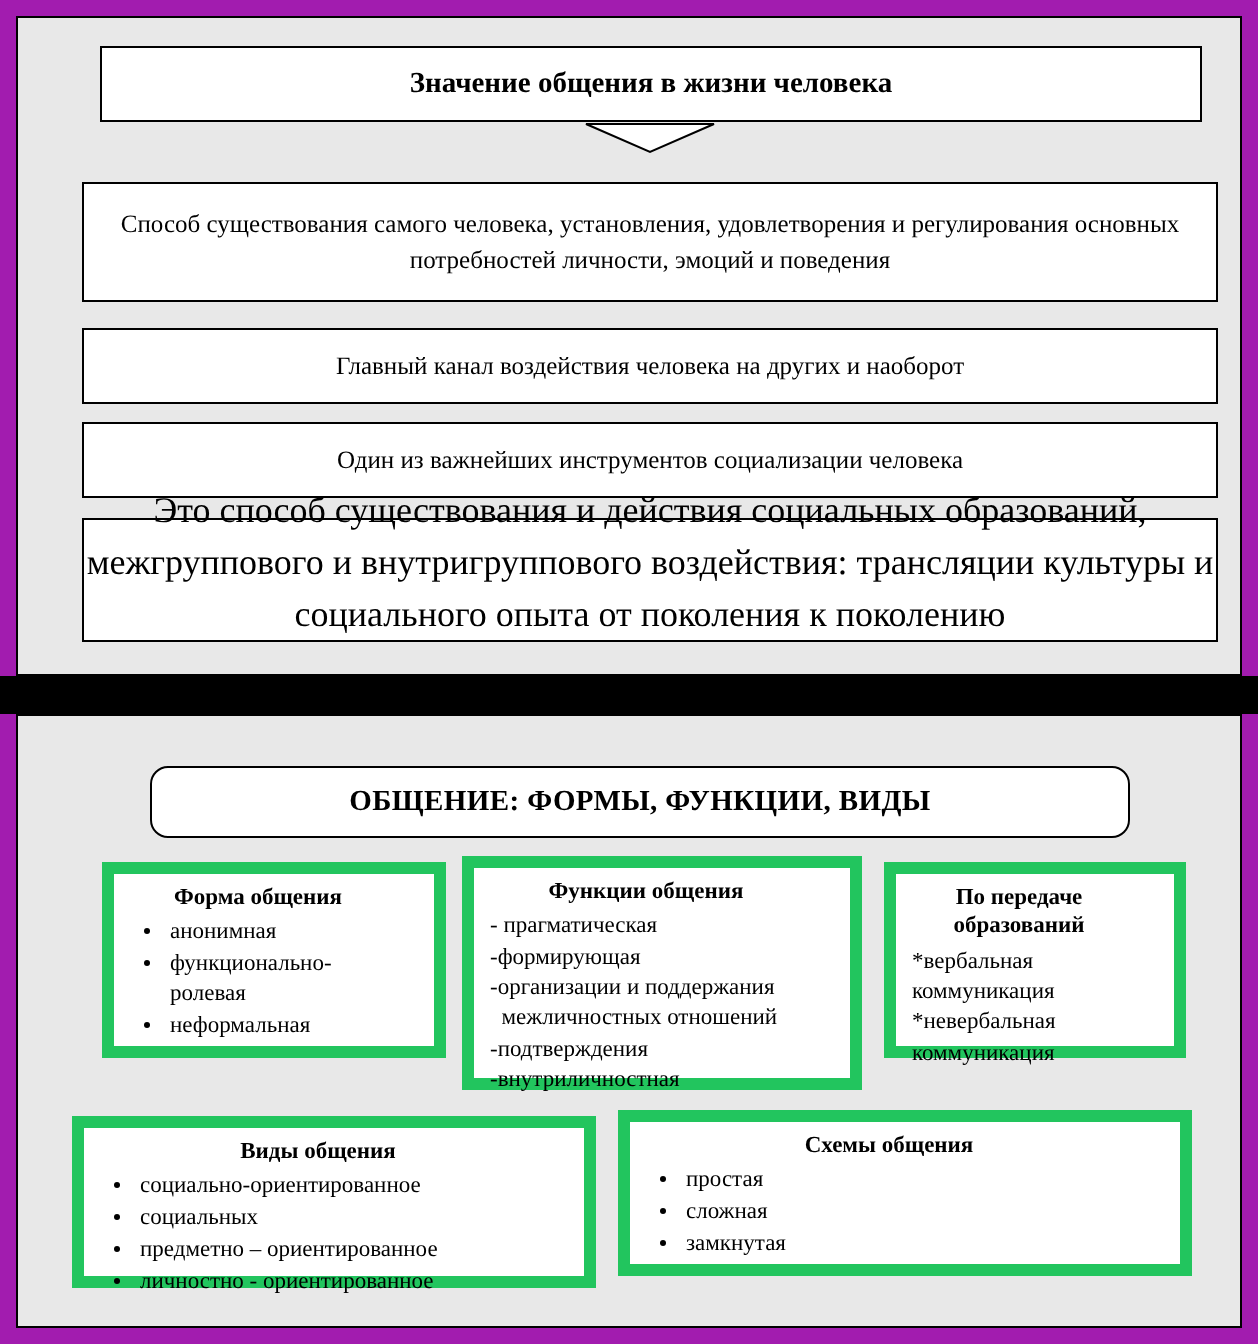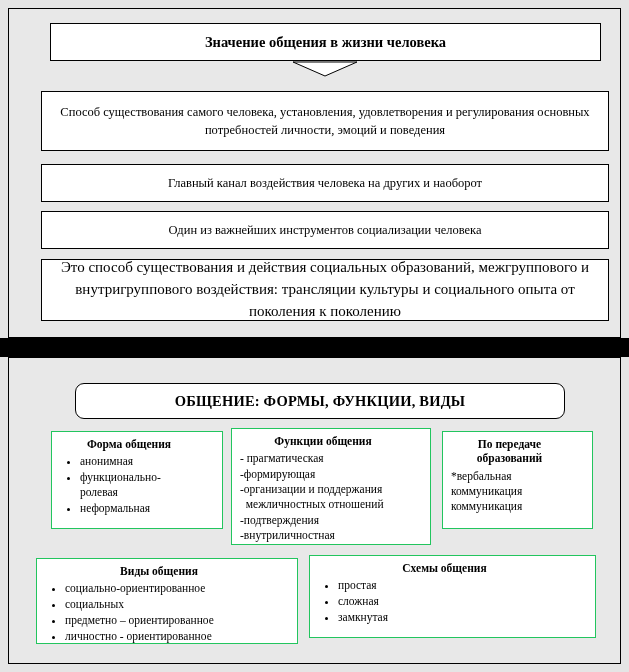--- a/index.html
+++ b/index.html
@@ -11,21 +11,21 @@
     width: 629px;
     height: 672px;
     font-family: "Liberation Serif", serif;
     color: #000000;
     overflow: hidden;
   }
   .page {
     position: relative;
     width: 629px;
     height: 672px;
-    background: #e5e5e5;
+    background: #a21caf;
     text-decoration: underline;
   }
 
   
   .panel-top {
     position: absolute;
     left: 8px;
     top: 8px;
     width: 613px;
     height: 330px;
@@ -90,23 +90,24 @@
     height: 38px;
     font-size: 12.5px;
     padding: 0 12px;
   }
   .b4 {
     position: absolute;
     left: 32px;
     top: 250px;
     width: 568px;
     height: 62px;
-    font-size: 15px;
+    font-size: 18px;
     padding: 0 1px;
     line-height: 1.45;
+    align-items: flex-end;
   }
 
   
   .separator {
     position: absolute;
     left: 0;
     top: 338px;
     width: 629px;
     height: 19px;
     background: #000000;
@@ -139,21 +140,21 @@
     justify-content: center;
     font-weight: bold;
     font-size: 14.5px;
     letter-spacing: 0.2px;
     text-align: center;
   }
 
   .cardbox {
     position: absolute;
     background: #ffffff;
-    border: 1px solid #22c55e;
+    border: 6px solid #22c55e;
     box-sizing: border-box;
     font-size: 11.5px;
     padding: 5px 24px 5px 8px;
   }
   .cardbox .hd {
     text-align: center;
     font-weight: bold;
     margin-bottom: 3px;
     line-height: 1.25;
   }
@@ -264,20 +265,21 @@
           <div>-подтверждения</div>
           <div>-внутриличностная</div>
         </div>
     </div>
 
     <div class="cardbox c-trans">
       <div class="hd">По передаче образований</div>
       <div class="plain">
           <div>*вербальная</div>
           <div>коммуникация</div>
+          <div>*невербальная</div>
           <div>коммуникация</div>
         </div>
     </div>
 
     <div class="cardbox c-vidy">
       <div class="hd">Виды общения</div>
       <ul>
           <li>социально-ориентированное</li>
           <li>социальных</li>
           <li>предметно – ориентированное</li>

